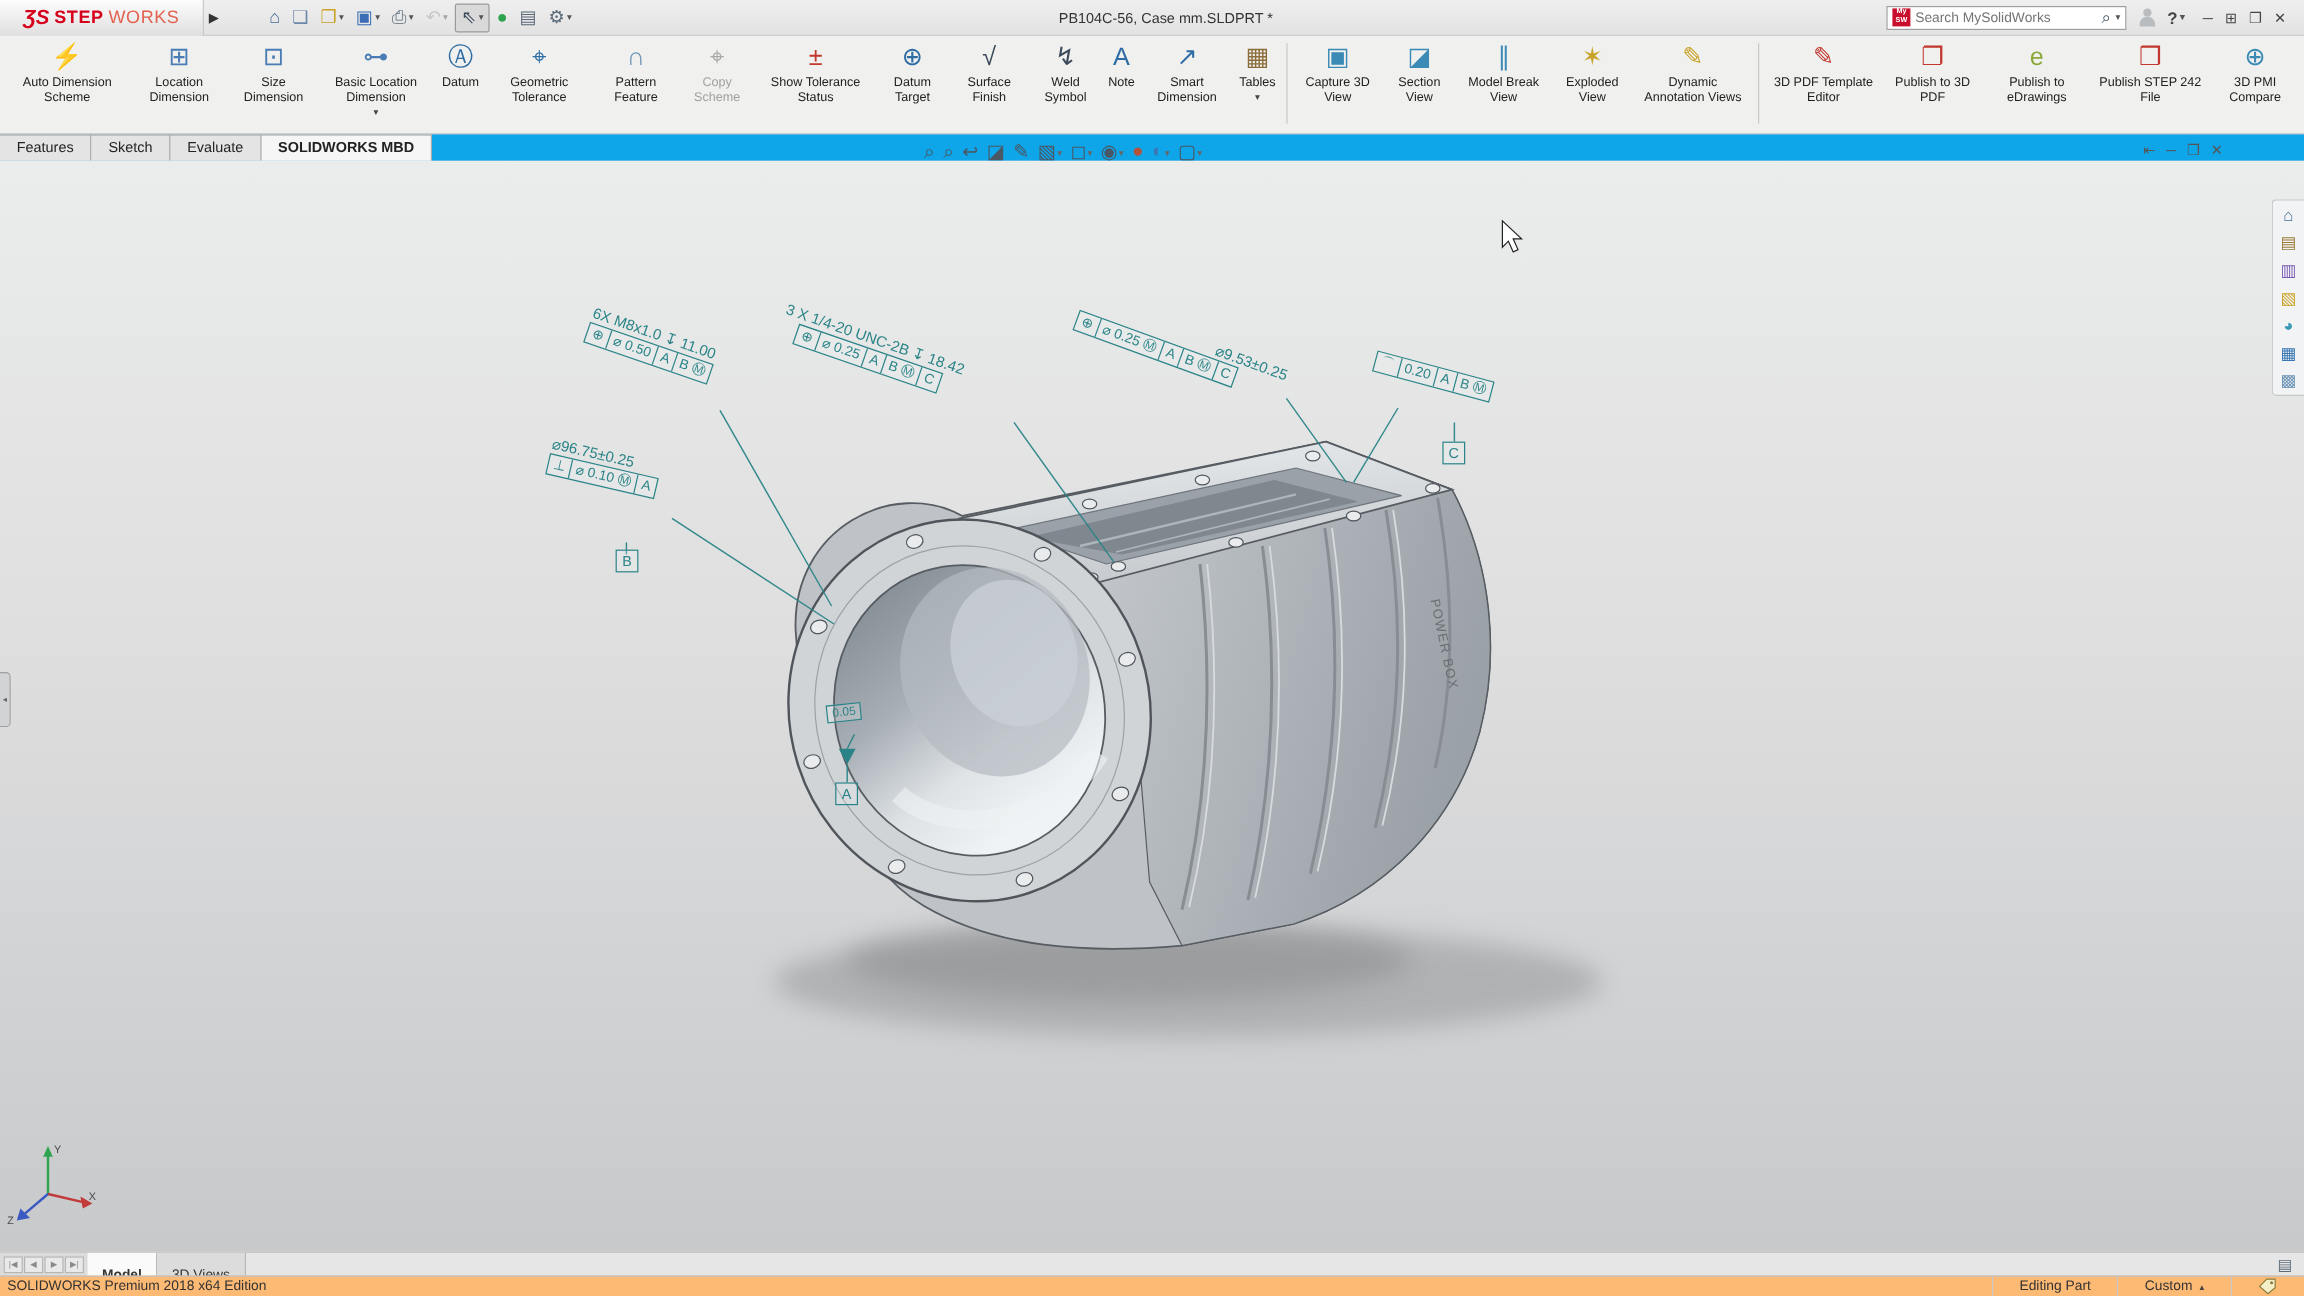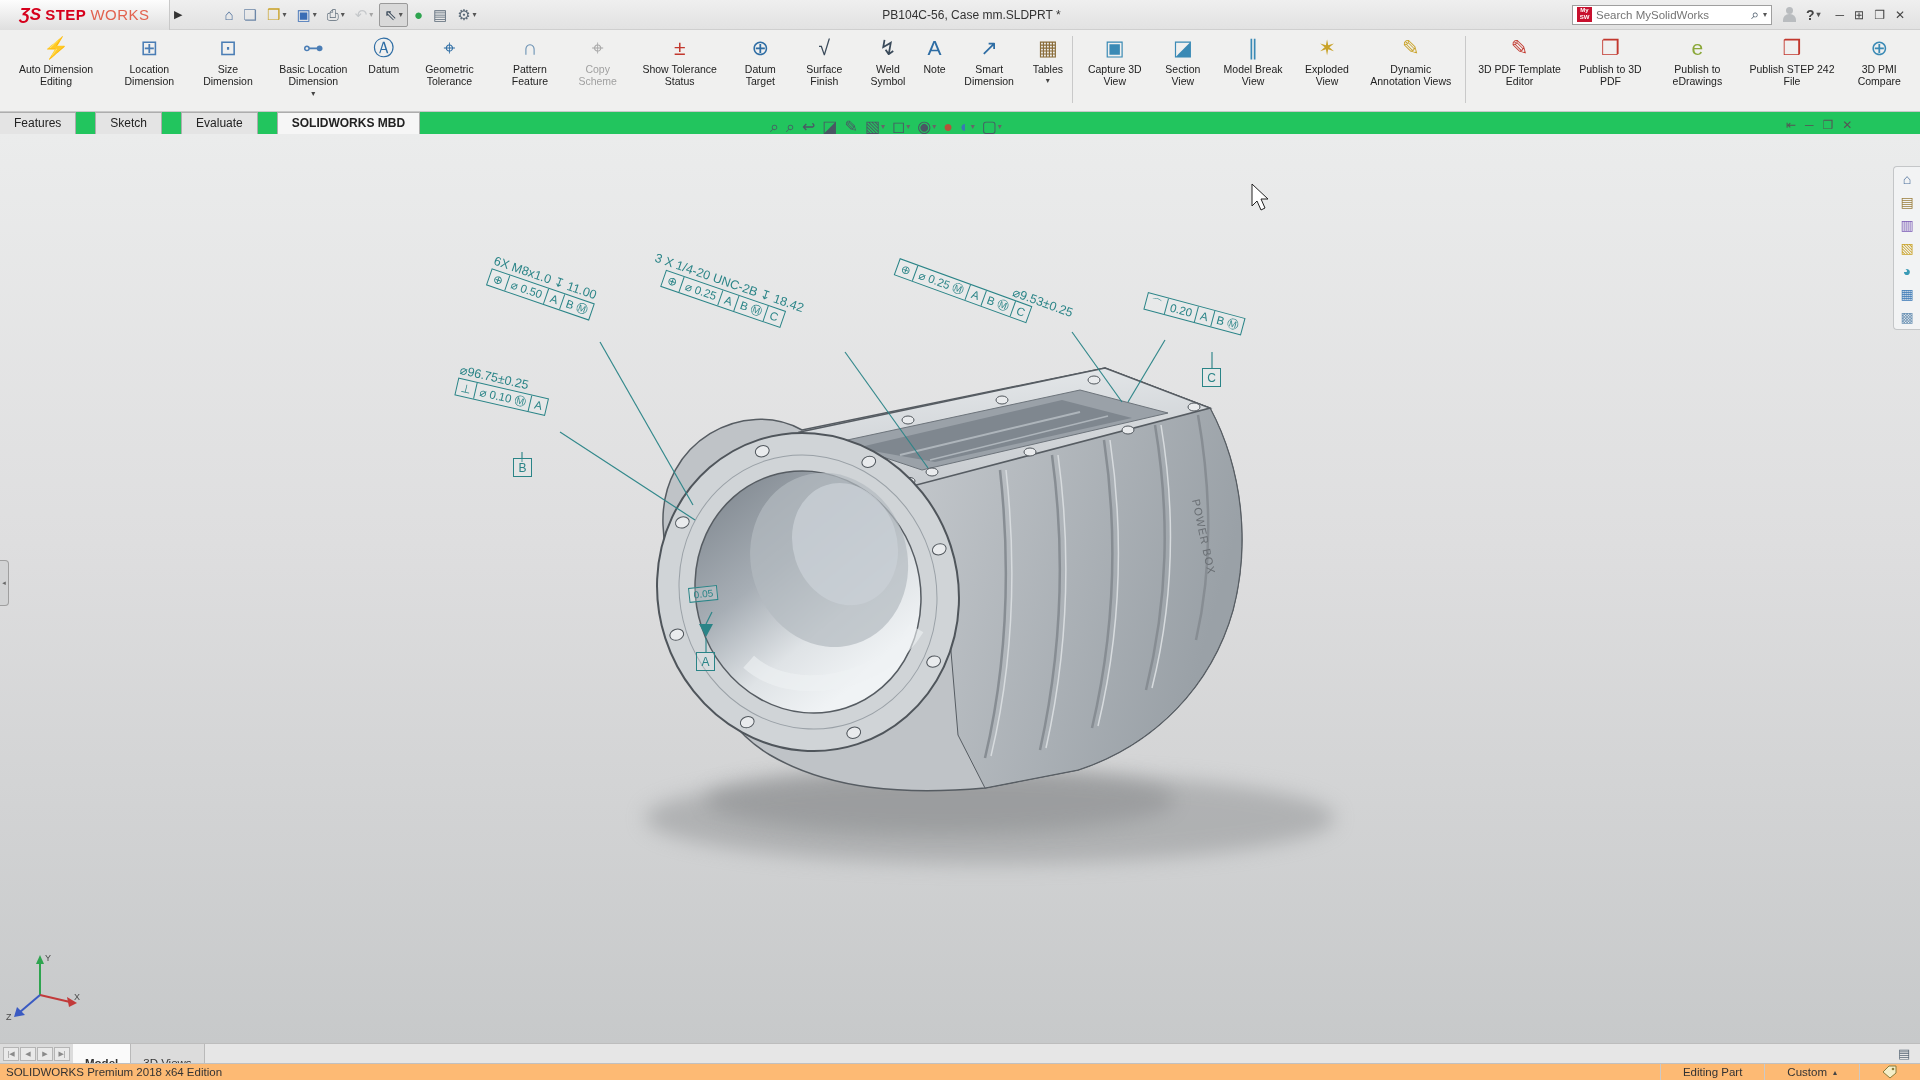--- a/index.html
+++ b/index.html
@@ -47,21 +47,21 @@
     display:flex; align-items:stretch; padding:2px 2px 0 6px; }
   .rbtn { display:flex; flex-direction:column; align-items:center; padding:1px 5px 0;
     max-width:100px; text-align:center; }
   .rbtn .ricon { font-size:21px; line-height:30px; height:30px; }
   .rbtn .rlabel { font-size:10.5px; line-height:1.18; color:#222; }
   .rbtn .rcaret { font-size:8px; color:#444; margin-top:1px; }
   .rbtn.disabled .rlabel { color:#a0a0a0; }
   .rsep { width:1px; background:#c9c9c9; margin:4px 4px 8px; }
 
   
-  #tabstrip { top:112px; height:22px; background:#22c55e; display:flex; align-items:flex-start;gap:20px; }
+  #tabstrip { top:112px; height:22px; background:#0ea5e9; display:flex; align-items:flex-start; }
   .ctab { font-size:12px; color:#222; padding:3px 14px; background:#e4e4e4;
     border:1px solid #adadad; border-bottom:none; margin-left:-1px; height:22px; }
   .ctab.active { background:#f6f6f6; font-weight:bold; }
   #viewport-controls { position:absolute; top:118px; left:1786px; display:flex; gap:9px; z-index:5; }
   #viewport-controls .vwc { font-size:12px; color:#555; }
 
   
   #headsup { position:absolute; top:117px; left:770px; display:flex; align-items:center;
     gap:7px; z-index:5; }
   .hbtn { display:flex; align-items:center; gap:1px; }
@@ -181,21 +181,21 @@
         <span class="winbtn">⊞</span>
         <span class="winbtn">❐</span>
         <span class="winbtn">✕</span>
       </div>
   </div>
 </div>
 
 <div class="band" id="ribbon">
     <div class="rbtn">
       <span class="ricon" style="color: rgb(217, 154, 6);">⚡</span>
-      <span class="rlabel">Auto Dimension Editing</span>
+      <span class="rlabel">Auto Dimension Scheme</span>
     </div>
     <div class="rbtn">
       <span class="ricon" style="color: rgb(74, 125, 181);">⊞</span>
       <span class="rlabel">Location Dimension</span>
     </div>
     <div class="rbtn">
       <span class="ricon" style="color: rgb(74, 125, 181);">⊡</span>
       <span class="rlabel">Size Dimension</span>
     </div>
     <div class="rbtn">

